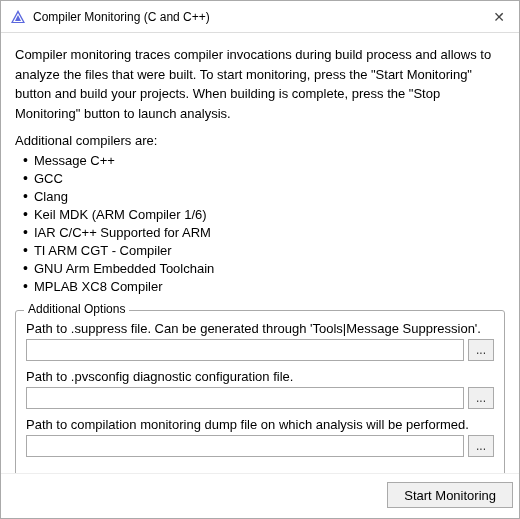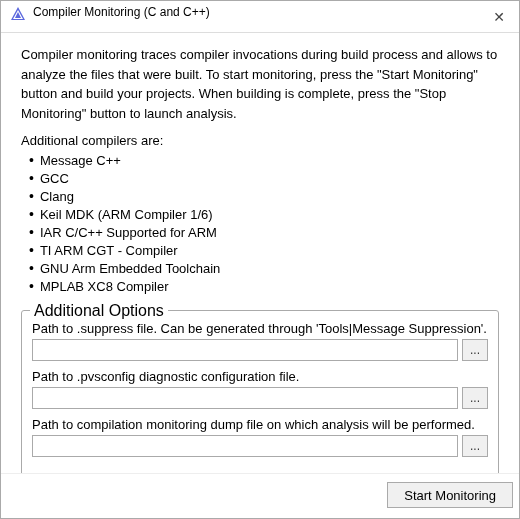--- a/index.html
+++ b/index.html
@@ -28,21 +28,21 @@
       box-shadow: 2px 2px 8px rgba(0,0,0,0.3);
       display: flex;
       flex-direction: column;
     }
 
     .titlebar {
       background: #ffffff;
       border-bottom: 1px solid #dddddd;
       height: 32px;
       display: flex;
-      align-items: flex-start;
+      align-items: center;
       padding: 4px 8px;
       user-select: none;
     }
 
     .titlebar-logo {
       width: 18px;
       height: 18px;
       margin-right: 6px;
       display: flex;
       align-items: center;
@@ -67,21 +67,21 @@
       align-items: center;
       justify-content: center;
       cursor: pointer;
       font-size: 14px;
       color: #444;
       border-radius: 2px;
     }
 
     .content {
       flex: 1;
-      padding: 12px 20px;
+      padding: 12px 14px;
       overflow-y: auto;
       display: flex;
       flex-direction: column;
     }
 
     .description {
       color: #000000;
       line-height: 1.5;
       margin-bottom: 10px;
     }
@@ -117,21 +117,21 @@
       position: relative;
       margin-bottom: 12px;
     }
 
     .options-legend {
       position: absolute;
       top: -9px;
       left: 8px;
       background: #ffffff;
       padding: 0 4px;
-      font-size: 16px;
+      font-size: 12px;
       color: #000000;
     }
 
     .field-group {
       margin-bottom: 8px;
     }
 
     .field-label {
       color: #000000;
       margin-bottom: 3px;

